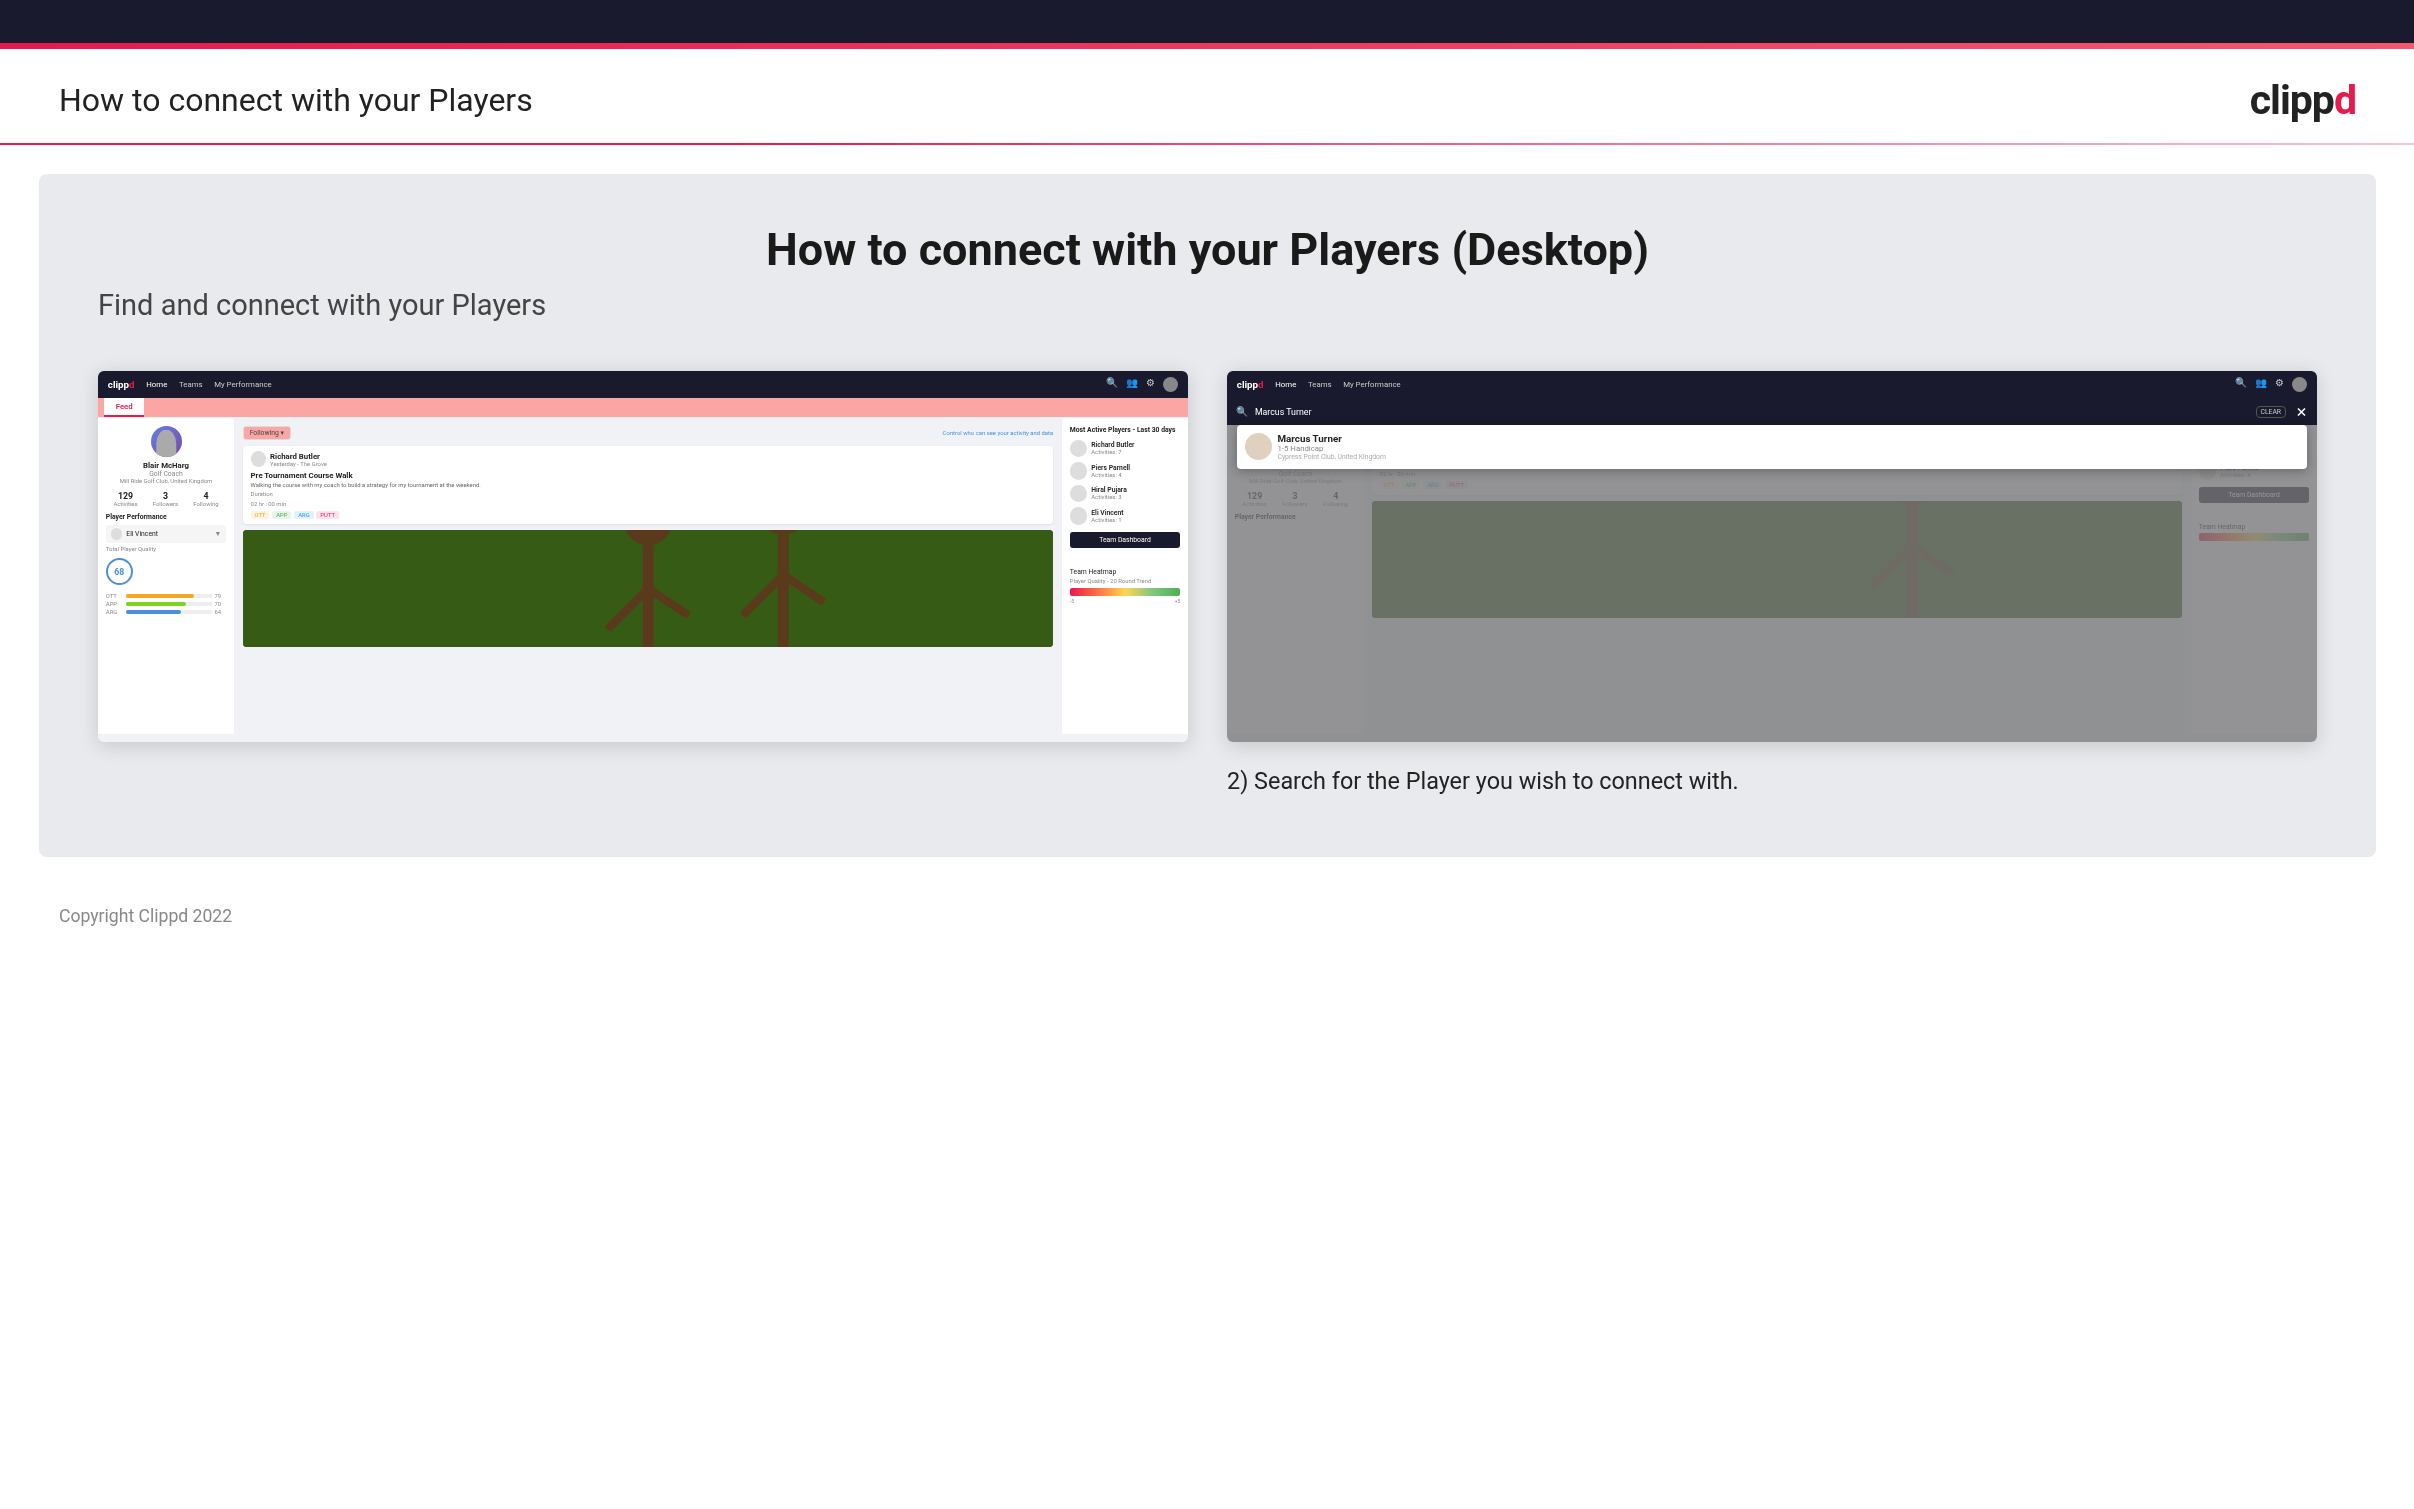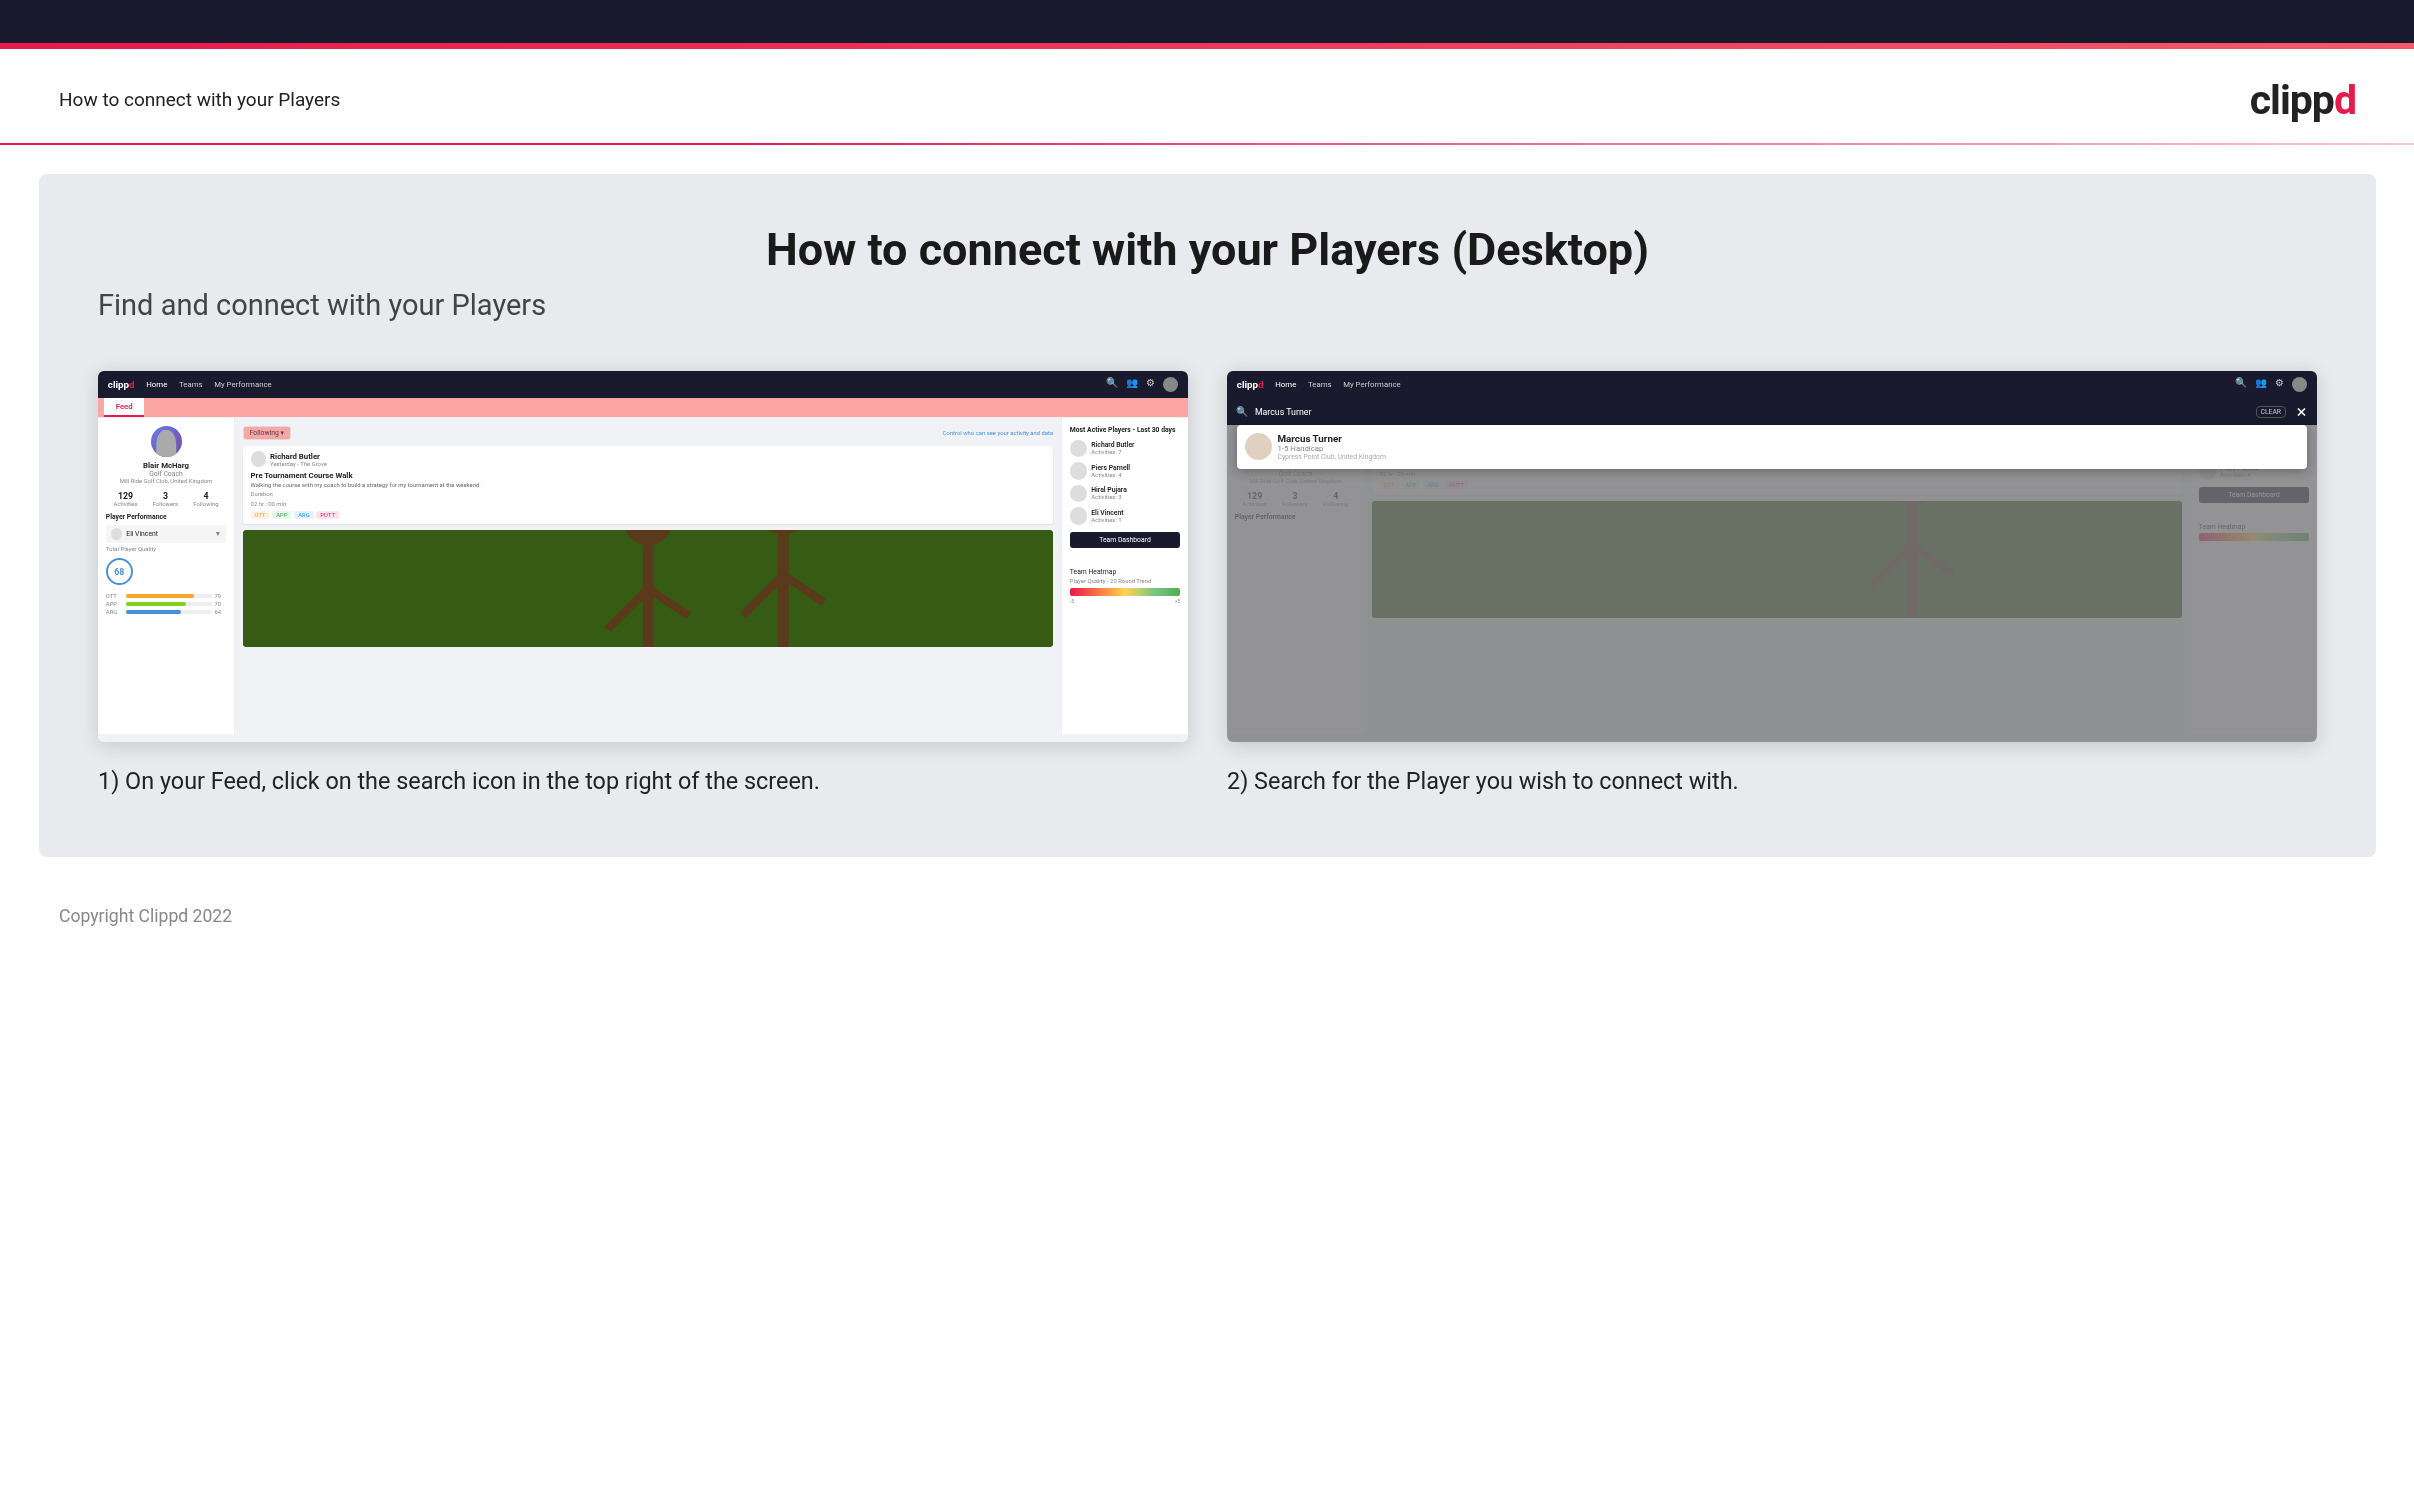--- a/index.html
+++ b/index.html
@@ -25,21 +25,21 @@
     }
 
     
     .header {
       display: flex;
       align-items: center;
       justify-content: space-between;
       padding: 27px 59px 19.5px 59px;
     }
     .header-title {
-      font-size: 19px;
+      font-size: 32px;
       font-weight: 400;
       color: #222;
     }
     .logo {
       font-size: 41px;
       font-weight: 700;
       color: #222;
       letter-spacing: -1px;
     }
     .logo span {
@@ -596,24 +596,20 @@
               <div class="mini-heatmap-meta">Player Quality - 20 Round Trend</div>
               <div class="mini-heatmap-bar"></div>
               <div class="mini-heatmap-labels">
                 <span>-5</span>
                 <span>+5</span>
               </div>
             </div>
           </div>
         </div>
       </div>
-      <p class="step-desc">
-        <span>1)</span> <span>On your Feed, click on the search
-icon in the top right of the screen.</span>
-      </p>
     </div>
 
     <div class="screenshot-container">
       <div class="screenshot-frame">
         <div class="mini-app" style="position:relative;">
 
           <div class="mini-nav">
             <div class="mini-nav-logo">clipp<span>d</span></div>
             <div class="mini-nav-item active">Home</div>
             <div class="mini-nav-item">Teams</div>

